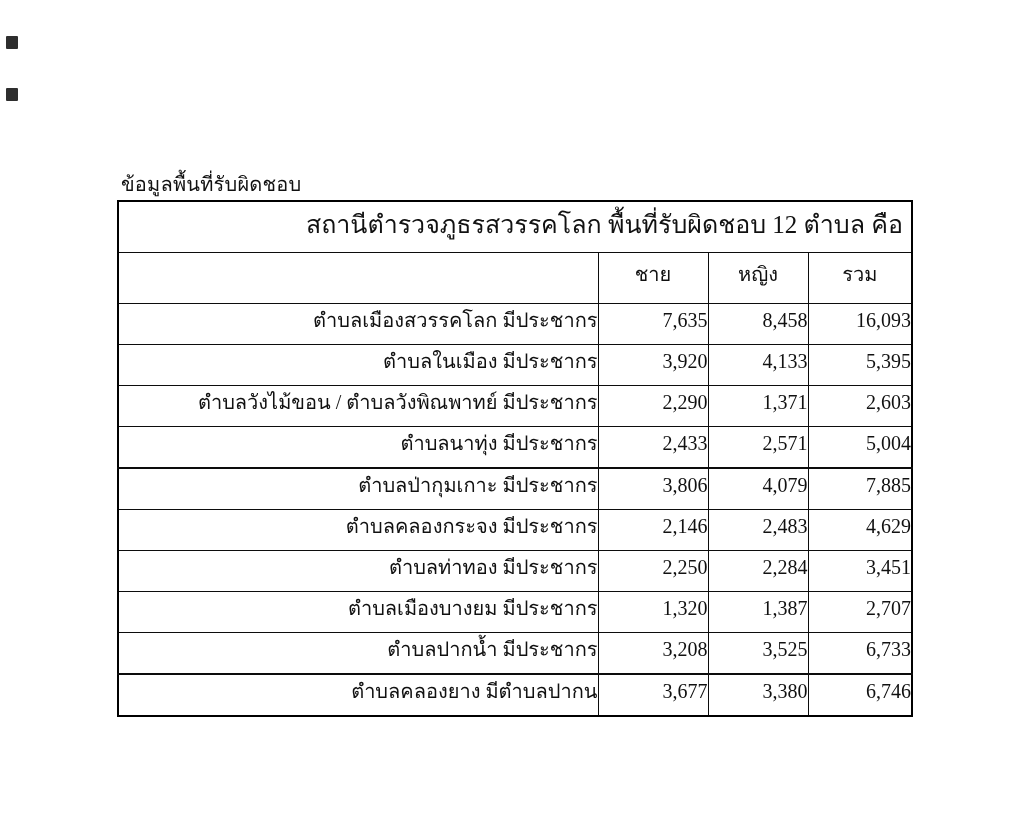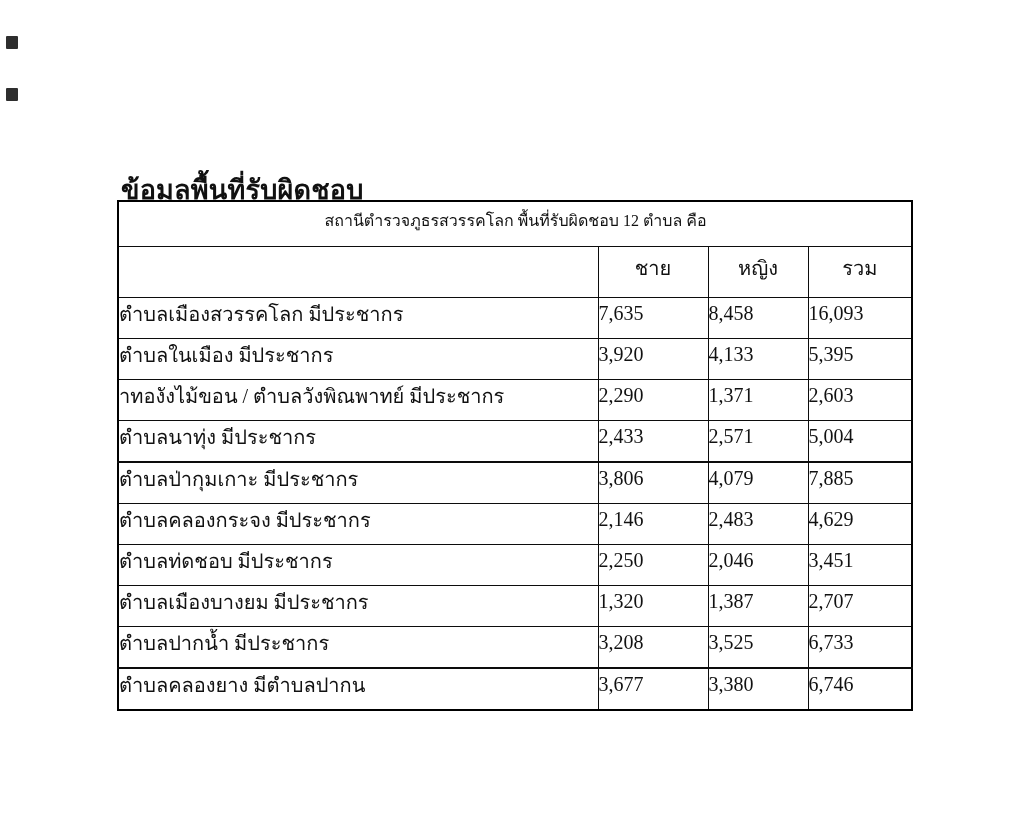--- a/index.html
+++ b/index.html
@@ -20,22 +20,22 @@
     left: 6px;
     width: 12px; height: 13px;
     background: #2e2e2e;
     border-radius: 1px;
   }
   .artifact.m1 { top: 36px; }
   .artifact.m2 { top: 88px; }
   .doc-title {
     position: absolute;
     left: 121px; top: 168px;
-    font-size: 27px;
-    font-weight: bold;
+    font-size: 20px;
+    font-weight: normal;
     letter-spacing: 0.2px;
     white-space: nowrap;
   }
   table.pop-table {
     position: absolute;
     left: 117px; top: 200px;
     width: 794px;
     border-collapse: collapse;
     table-layout: fixed;
     font-size: 20px;
@@ -48,33 +48,33 @@
     border: 1.6px solid #0c0c0c;
     font-weight: normal;
     vertical-align: middle;
     background: #ffffff;
     overflow: hidden;
     white-space: nowrap;
   }
   .pop-table { border: 2.5px solid #000000; }
   .caption-row th {
     height: 45px;
-    text-align: center;
+    text-align: right;
     padding: 2px 8px 8px 9px;
-    font-size: 16px;
+    font-size: 25px;
   }
   .head-row td {
     height: 51px;
     text-align: center;
     padding-bottom: 8px;
     margin-top: 12px;
   }
   .data-row td {
     height: 34px;
-    text-align: left;
+    text-align: right;
     padding-bottom: 8px;
   }
   
   .data-row.thick-top td { border-top-width: 2.4px; }
 </style>
 </head>
 <body>
 
 <div class="page">
 
@@ -108,21 +108,21 @@
       <td>8,458</td>
       <td>16,093</td>
     </tr>
         <tr class="data-row">
       <td>ตำบลในเมือง มีประชากร</td>
       <td>3,920</td>
       <td>4,133</td>
       <td>5,395</td>
     </tr>
         <tr class="data-row">
-      <td>าทองังไม้ขอน / ตำบลวังพิณพาทย์ มีประชากร</td>
+      <td>ตำบลวังไม้ขอน / ตำบลวังพิณพาทย์ มีประชากร</td>
       <td>2,290</td>
       <td>1,371</td>
       <td>2,603</td>
     </tr>
         <tr class="data-row">
       <td>ตำบลนาทุ่ง มีประชากร</td>
       <td>2,433</td>
       <td>2,571</td>
       <td>5,004</td>
     </tr>
@@ -132,23 +132,23 @@
       <td>4,079</td>
       <td>7,885</td>
     </tr>
         <tr class="data-row">
       <td>ตำบลคลองกระจง มีประชากร</td>
       <td>2,146</td>
       <td>2,483</td>
       <td>4,629</td>
     </tr>
         <tr class="data-row">
-      <td>ตำบลท่ดชอบ มีประชากร</td>
+      <td>ตำบลท่าทอง มีประชากร</td>
       <td>2,250</td>
-      <td>2,046</td>
+      <td>2,284</td>
       <td>3,451</td>
     </tr>
         <tr class="data-row">
       <td>ตำบลเมืองบางยม มีประชากร</td>
       <td>1,320</td>
       <td>1,387</td>
       <td>2,707</td>
     </tr>
         <tr class="data-row">
       <td>ตำบลปากน้ำ มีประชากร</td>

